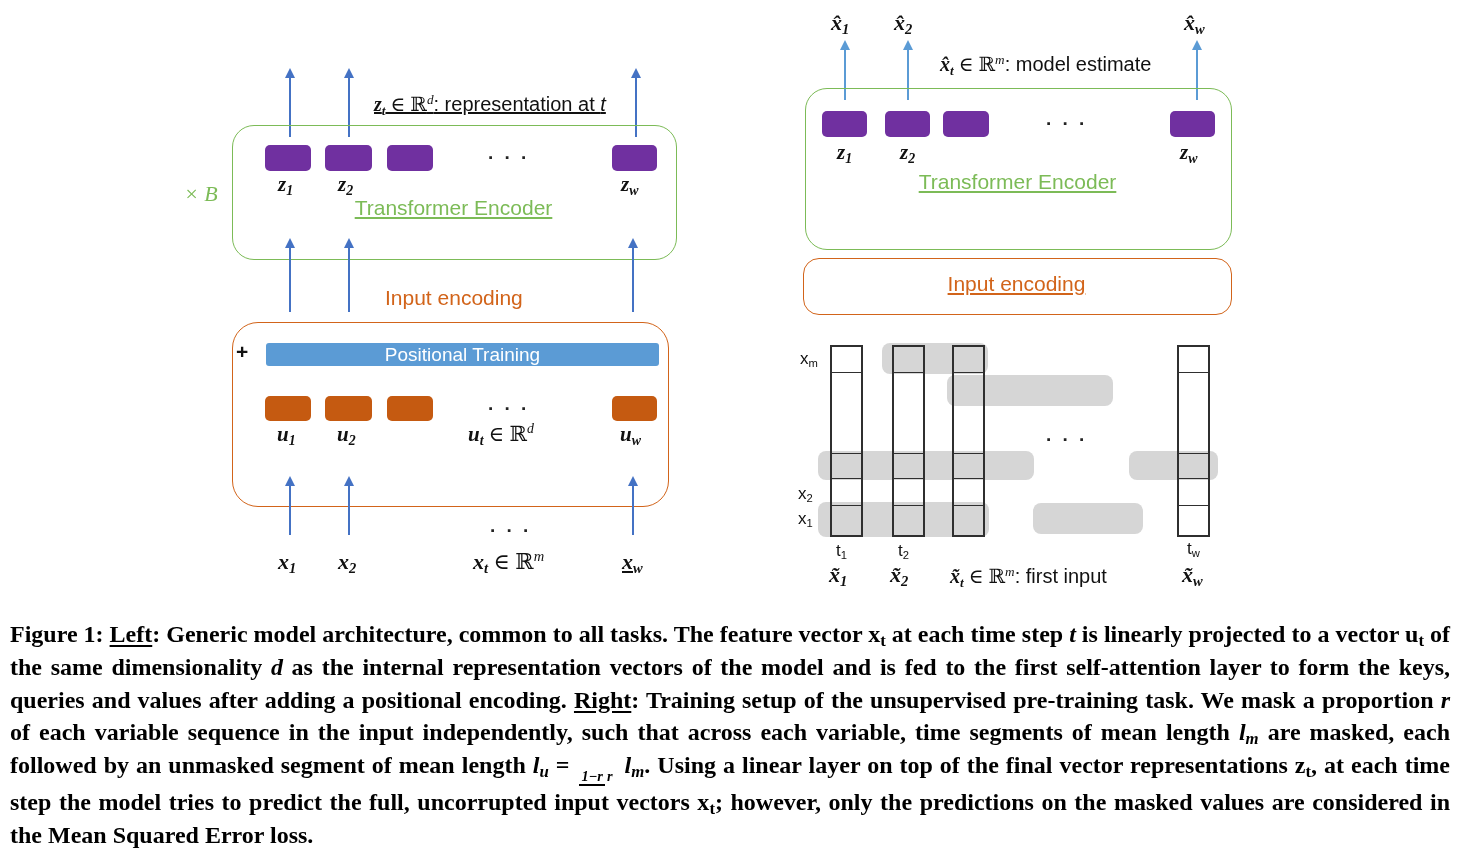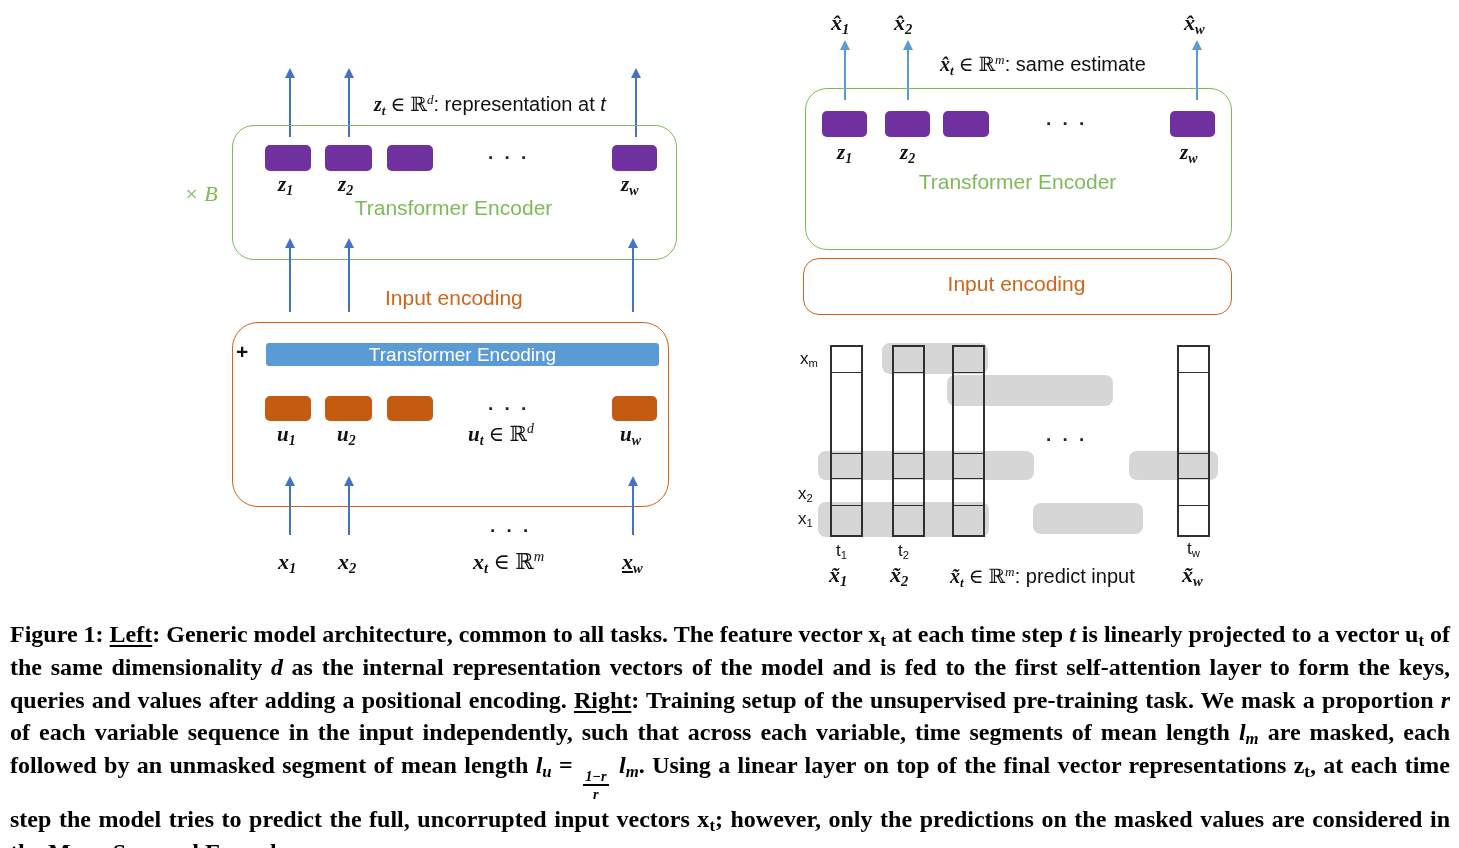--- a/index.html
+++ b/index.html
@@ -21,21 +21,21 @@
   .ann{position:absolute;font-size:20px;color:#111;white-space:nowrap;}
   .m{font-family:"Liberation Serif","DejaVu Serif",serif;font-weight:bold;font-style:italic;}
   .rm{font-family:"Liberation Serif","DejaVu Serif",serif;font-weight:normal;font-style:normal;}
   .i{font-style:italic;}
   .u{text-decoration:underline;text-underline-offset:3px;}
   .sub{font-size:66%;vertical-align:-0.28em;line-height:0;}
   .sup{font-size:66%;vertical-align:0.55em;line-height:0;}
   .green-text{color:#7cbb57;}
   .orange-text{color:#d2641a;}
   .enc-title{position:absolute;font-size:21px;white-space:nowrap;}
-  .center{text-align:center;}
+  .center{text-align:center;text-decoration:underline;}
   
   .arrow{position:absolute;width:2px;background:currentColor;}
   .arrow::after{content:"";position:absolute;top:-2px;left:-4.5px;
       border-left:5.5px solid transparent;border-right:5.5px solid transparent;
       border-bottom:10px solid currentColor;}
   .a1{color:#4472c4;}
   .a2{color:#5b9bd5;}
   
   .pebar{position:absolute;background:#5b9bd5;border-radius:3px;color:#fff;
          font-size:19px;line-height:23px;text-align:center;}
@@ -44,31 +44,31 @@
   
   .bar{position:absolute;background:#d6d6d6;border-radius:8px;}
   .col{position:absolute;width:29px;height:188px;border:2px solid #2f2f2f;background:transparent;}
   .ln{position:absolute;left:-1px;right:-1px;height:0;border-top:1.8px solid #2f2f2f;display:block;}
   .slabel{position:absolute;font-size:17px;color:#111;white-space:nowrap;}
   
   .caption{position:absolute;left:10px;top:618px;width:1440px;margin:0;
            font-family:"Liberation Serif","DejaVu Serif",serif;font-weight:bold;
            font-size:24px;line-height:1.365;color:#000;text-align:justify;}
   .caption .sub{font-size:70%;vertical-align:-0.25em;}
-  .frac{display:inline-flex;flex-direction:column;vertical-align:-0.55em;text-align:center;
+  .frac{display:inline-flex;flex-direction:row;vertical-align:-0.55em;text-align:center;
         font-size:0.6em;line-height:1.15;font-style:italic;margin:0 3px;}
   .frac .num{border-bottom:2px solid #000;padding:0 2px;}
   .frac .den{padding:0 2px;}
 </style>
 </head>
 <body>
 
 <div class="fig">
 
-  <div class="ann" style="left:374px;top:92px;"><span class="m">z</span><span class="m sub">t</span><span class="rm"> ∈ ℝ</span><span class="rm sup i">d</span><span>: representation at </span><span class="i">t</span></div>
+  <div class="ann" style="left:374px;top:92px;text-decoration:underline;"><span class="m">z</span><span class="m sub">t</span><span class="rm"> ∈ ℝ</span><span class="rm sup i">d</span><span>: representation at </span><span class="i">t</span></div>
 
   <div class="arrow a1" style="left:289px;top:70px;height:67px;"></div>
   <div class="arrow a1" style="left:348px;top:70px;height:67px;"></div>
   <div class="arrow a1" style="left:635px;top:70px;height:67px;"></div>
 
   <div class="box gbox" style="left:232px;top:125px;width:443px;height:133px;"></div>
   <div class="mlabel big green-text" style="left:184px;top:181px;font-weight:normal;"><span>× </span><span class="i">B</span></div>
 
   <div class="blk pur" style="left:265px;top:145px;width:46px;height:26px;"></div>
   <div class="blk pur" style="left:325px;top:145px;width:47px;height:26px;"></div>
@@ -83,21 +83,21 @@
   <div class="enc-title green-text center" style="left:232px;top:196px;width:443px;">Transformer Encoder</div>
 
   <div class="arrow a1" style="left:289px;top:240px;height:72px;"></div>
   <div class="arrow a1" style="left:348px;top:240px;height:72px;"></div>
   <div class="arrow a1" style="left:632px;top:240px;height:72px;"></div>
 
   <div class="enc-title orange-text" style="left:385px;top:286px;">Input encoding</div>
 
   <div class="box obox" style="left:232px;top:322px;width:435px;height:183px;"></div>
   <div class="abs" style="left:236px;top:340px;font-size:21px;font-weight:bold;">+</div>
-  <div class="pebar" style="left:266px;top:343px;width:393px;height:23px;">Transformer Encoding</div>
+  <div class="pebar" style="left:266px;top:343px;width:393px;height:23px;">Positional Training</div>
 
   <div class="blk org" style="left:265px;top:396px;width:46px;height:25px;"></div>
   <div class="blk org" style="left:325px;top:396px;width:47px;height:25px;"></div>
   <div class="blk org" style="left:387px;top:396px;width:46px;height:25px;"></div>
   <div class="dots" style="left:488px;top:393px;">. . .</div>
   <div class="blk org" style="left:612px;top:396px;width:45px;height:25px;"></div>
 
   <div class="mlabel" style="left:277px;top:422px;"><span>u</span><span class="sub">1</span></div>
   <div class="mlabel" style="left:337px;top:422px;"><span>u</span><span class="sub">2</span></div>
   <div class="mlabel" style="left:468px;top:422px;"><span>u</span><span class="sub">t</span><span class="rm"> ∈ ℝ</span><span class="rm sup i">d</span></div>
@@ -114,21 +114,21 @@
   <div class="mlabel big" style="left:622px;top:549px;text-decoration:underline;"><span>x</span><span class="sub">w</span></div>
 
   <div class="mlabel big" style="left:831px;top:10px;"><span>x̂</span><span class="sub">1</span></div>
   <div class="mlabel big" style="left:894px;top:10px;text-align:center;"><span>x̂</span><span class="sub">2</span></div>
   <div class="mlabel big" style="left:1184px;top:10px;"><span>x̂</span><span class="sub">w</span></div>
 
   <div class="arrow a2" style="left:844px;top:42px;height:58px;"></div>
   <div class="arrow a2" style="left:907px;top:42px;height:58px;"></div>
   <div class="arrow a2" style="left:1196px;top:42px;height:58px;"></div>
 
-  <div class="ann" style="left:940px;top:52px;"><span class="m">x̂</span><span class="m sub">t</span><span class="rm"> ∈ ℝ</span><span class="rm sup i">m</span><span>: same estimate</span></div>
+  <div class="ann" style="left:940px;top:52px;"><span class="m">x̂</span><span class="m sub">t</span><span class="rm"> ∈ ℝ</span><span class="rm sup i">m</span><span>: model estimate</span></div>
 
   <div class="box gbox" style="left:805px;top:88px;width:425px;height:160px;"></div>
 
   <div class="blk pur" style="left:822px;top:111px;width:45px;height:26px;"></div>
   <div class="blk pur" style="left:885px;top:111px;width:45px;height:26px;"></div>
   <div class="blk pur" style="left:943px;top:111px;width:46px;height:26px;"></div>
   <div class="dots" style="left:1046px;top:108px;">. . .</div>
   <div class="blk pur" style="left:1170px;top:111px;width:45px;height:26px;"></div>
 
   <div class="mlabel" style="left:837px;top:140px;"><span>z</span><span class="sub">1</span></div>
@@ -176,21 +176,21 @@
   <div class="slabel" style="left:800px;top:349px;"><span>x</span><span class="sub">m</span></div>
   <div class="slabel" style="left:798px;top:484px;"><span>x</span><span class="sub">2</span></div>
   <div class="slabel" style="left:798px;top:509px;"><span>x</span><span class="sub">1</span></div>
 
   <div class="slabel" style="left:836px;top:541px;"><span>t</span><span class="sub">1</span></div>
   <div class="slabel" style="left:898px;top:541px;"><span>t</span><span class="sub">2</span></div>
   <div class="slabel" style="left:1187px;top:539px;"><span>t</span><span class="sub">w</span></div>
 
   <div class="mlabel big" style="left:829px;top:562px;"><span>x̃</span><span class="sub">1</span></div>
   <div class="mlabel big" style="left:890px;top:562px;"><span>x̃</span><span class="sub">2</span></div>
-  <div class="ann" style="left:950px;top:564px;"><span class="m">x̃</span><span class="m sub">t</span><span class="rm"> ∈ ℝ</span><span class="rm sup i">m</span><span>: predict input</span></div>
+  <div class="ann" style="left:950px;top:564px;"><span class="m">x̃</span><span class="m sub">t</span><span class="rm"> ∈ ℝ</span><span class="rm sup i">m</span><span>: first input</span></div>
   <div class="mlabel big" style="left:1182px;top:562px;"><span>x̃</span><span class="sub">w</span></div>
 
   <p class="caption"><span>Figure 1: </span><span class="u">Left</span><span>: Generic model architecture, common to all tasks. The feature vector x</span><span class="sub">t</span><span> at each time step </span><span class="i">t</span><span> is linearly projected to a vector u</span><span class="sub">t</span><span> of the same dimensionality </span><span class="i">d</span><span> as the internal representation vectors of the model and is fed to the first self-attention layer to form the keys, queries and values after adding a positional encoding. </span><span class="u">Right</span><span>: Training setup of the unsupervised pre-training task. We mask a proportion </span><span class="i">r</span><span> of each variable sequence in the input independently, such that across each variable, time segments of mean length </span><span class="i">l</span><span class="sub i">m</span><span> are masked, each followed by an unmasked segment of mean length </span><span class="i">l</span><span class="sub i">u</span><span> = </span><span class="frac">
         <span class="num">1−r</span>
         <span class="den">r</span>
       </span><span> </span><span class="i">l</span><span class="sub i">m</span><span>. Using a linear layer on top of the final vector representations z</span><span class="sub">t</span><span>, at each time step the model tries to predict the full, uncorrupted input vectors x</span><span class="sub">t</span><span>; however, only the predictions on the masked values are considered in the Mean Squared Error loss.</span></p>
 
 </div>
 
 </body></html>

